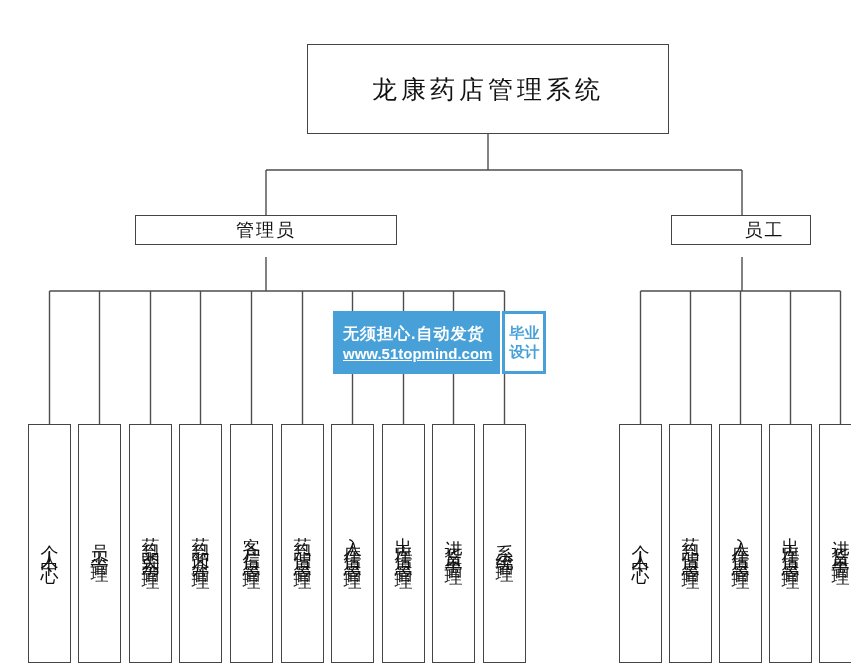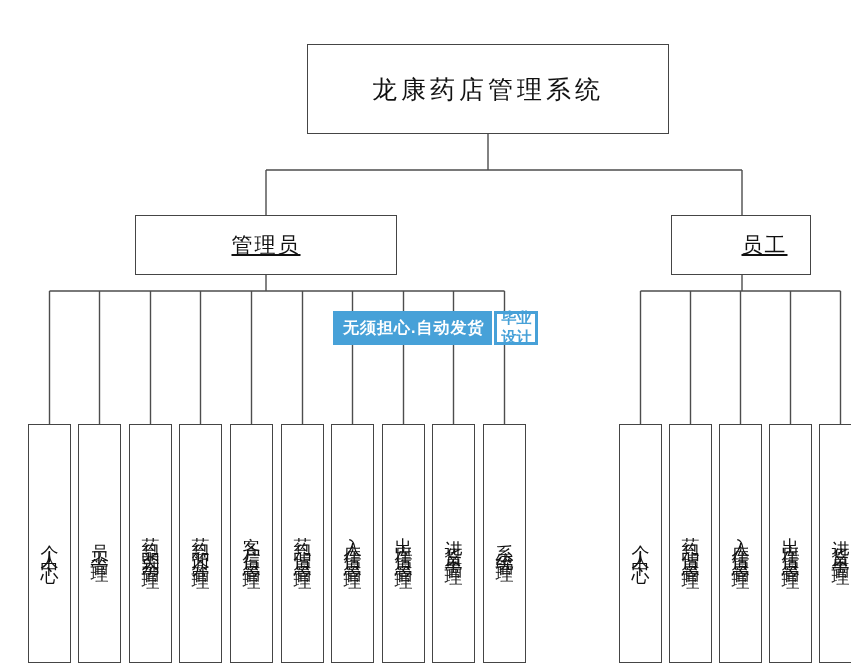--- a/index.html
+++ b/index.html
@@ -12,37 +12,37 @@
   svg.connectors{position:absolute;left:0;top:0;z-index:1;}
   svg.connectors line{stroke:var(--line,#4d4d4d);stroke-width:1.4;}
 
   .node{
     position:absolute;background:#fff;
     border:1px solid var(--box-border,#454545);
     display:flex;align-items:center;justify-content:center;
     z-index:2;box-sizing:border-box;
   }
   .root{left:307px;top:44px;width:362px;height:90px;font-size:25px;letter-spacing:4px;}
-  .branch{height:60px;font-size:21px;letter-spacing:2px;text-decoration:underline;}
+  .branch{height:30px;font-size:18px;letter-spacing:2px;}
   .branch.admin{left:135px;top:215px;width:262px;}
   .branch.staff{left:671px;top:215px;width:140px;padding-left:47px;}
 
   .vbox{
     position:absolute;top:424px;width:43px;height:239px;
     background:#fff;border:1px solid var(--box-border,#454545);
     display:flex;align-items:center;justify-content:center;
     z-index:2;box-sizing:border-box;
   }
   .vtext{
     writing-mode:vertical-lr;text-orientation:upright;
     font-size:18px;letter-spacing:7px;line-height:1;
   }
 
   .watermark{
-    position:absolute;left:333px;top:311px;height:34px;
+    position:absolute;left:333px;top:311px;height:63px;
     display:flex;align-items:stretch;z-index:3;
   }
   .wm-left{
     background:var(--accent,#47a1d8);color:#fff;
     padding:3px 8px 3px 10px;
     display:flex;flex-direction:column;justify-content:center;
   }
   .wm-line1{font-size:16px;font-weight:bold;letter-spacing:1px;white-space:nowrap;}
   .wm-line2{font-size:15px;font-weight:bold;text-decoration:underline;white-space:nowrap;}
   .wm-badge{
@@ -139,18 +139,19 @@
 <div class="vbox" style="left:769px">
     <span class="vtext">出库信息管理</span>
   </div>
 <div class="vbox" style="left:819px">
     <span class="vtext">进货单管理</span>
   </div>
 
 <div class="watermark">
   <div class="wm-left">
     <div class="wm-line1">无须担心.自动发货</div>
+    <div class="wm-line2">www.51topmind.com</div>
   </div>
   <div class="wm-badge">
     <div>毕业</div>
     <div>设计</div>
   </div>
 </div>
 
 </body></html>

